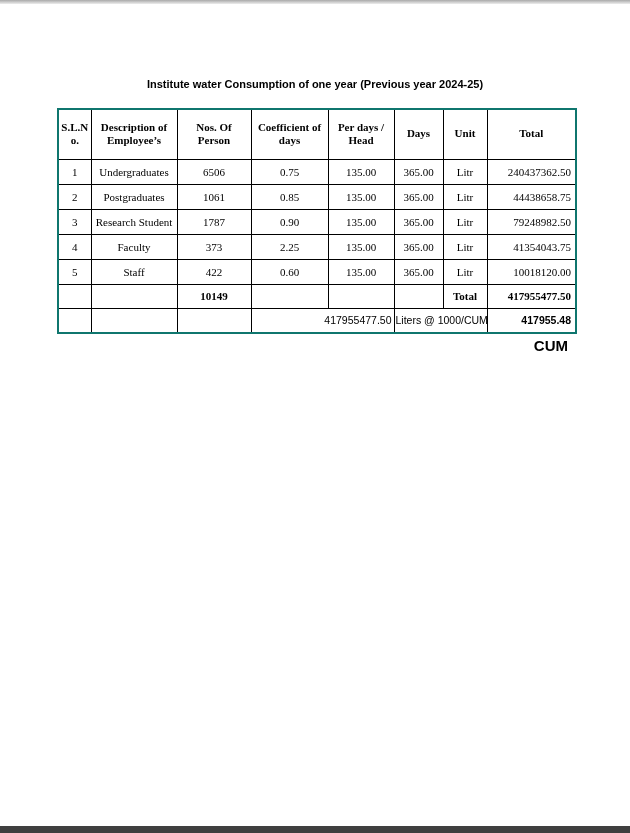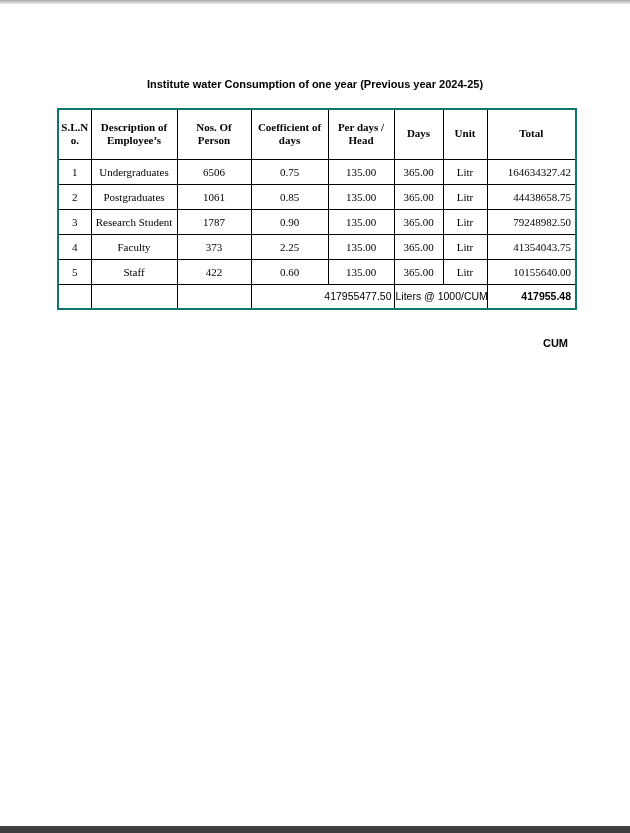--- a/index.html
+++ b/index.html
@@ -56,21 +56,21 @@
     font-family: "Liberation Sans", sans-serif;
     font-size: 10.5px;
   }
   .water-table td.conv-liters { text-align: right; padding-right: 2px; }
   .water-table td.conv-rate { text-align: left; padding-left: 1px; white-space: nowrap; }
   .water-table td.conv-cum { text-align: right; padding-right: 4px; font-weight: bold; margin-left: 47px; }
   .cum-note {
     position: absolute; top: 337px; left: 57px; width: 518px;
     text-align: right; padding-right: 7px;
     font-family: "Liberation Sans", sans-serif;
-    font-size: 11px; font-weight: bold;
+    font-size: 15px; font-weight: bold;
   }
 </style>
 </head>
 <body>
 
 <div class="top-edge"></div>
 
 <div class="doc-title">Institute water Consumption of one year (Previous year 2024-25)</div>
 
 <table class="water-table">
@@ -103,21 +103,21 @@
   </thead>
   <tbody>
     <tr>
       <td>1</td>
       <td>Undergraduates</td>
       <td>6506</td>
       <td>0.75</td>
       <td>135.00</td>
       <td>365.00</td>
       <td>Litr</td>
-      <td class="total-col">164634327.42</td>
+      <td class="total-col">240437362.50</td>
     </tr>
     <tr>
       <td>2</td>
       <td>Postgraduates</td>
       <td>1061</td>
       <td>0.85</td>
       <td>135.00</td>
       <td>365.00</td>
       <td>Litr</td>
       <td class="total-col">44438658.75</td>
@@ -143,21 +143,31 @@
       <td class="total-col">41354043.75</td>
     </tr>
     <tr>
       <td>5</td>
       <td>Staff</td>
       <td>422</td>
       <td>0.60</td>
       <td>135.00</td>
       <td>365.00</td>
       <td>Litr</td>
-      <td class="total-col">10155640.00</td>
+      <td class="total-col">10018120.00</td>
+    </tr>
+    <tr class="totals-row">
+      <td></td>
+      <td></td>
+      <td>10149</td>
+      <td></td>
+      <td></td>
+      <td></td>
+      <td>Total</td>
+      <td class="total-col">417955477.50</td>
     </tr>
     <tr class="conv-row">
       <td></td>
       <td></td>
       <td></td>
       <td class="conv-liters" colspan="2">417955477.50</td>
       <td class="conv-rate" colspan="2">Liters @ 1000/CUM</td>
       <td class="conv-cum">417955.48</td>
     </tr>
   </tbody>

